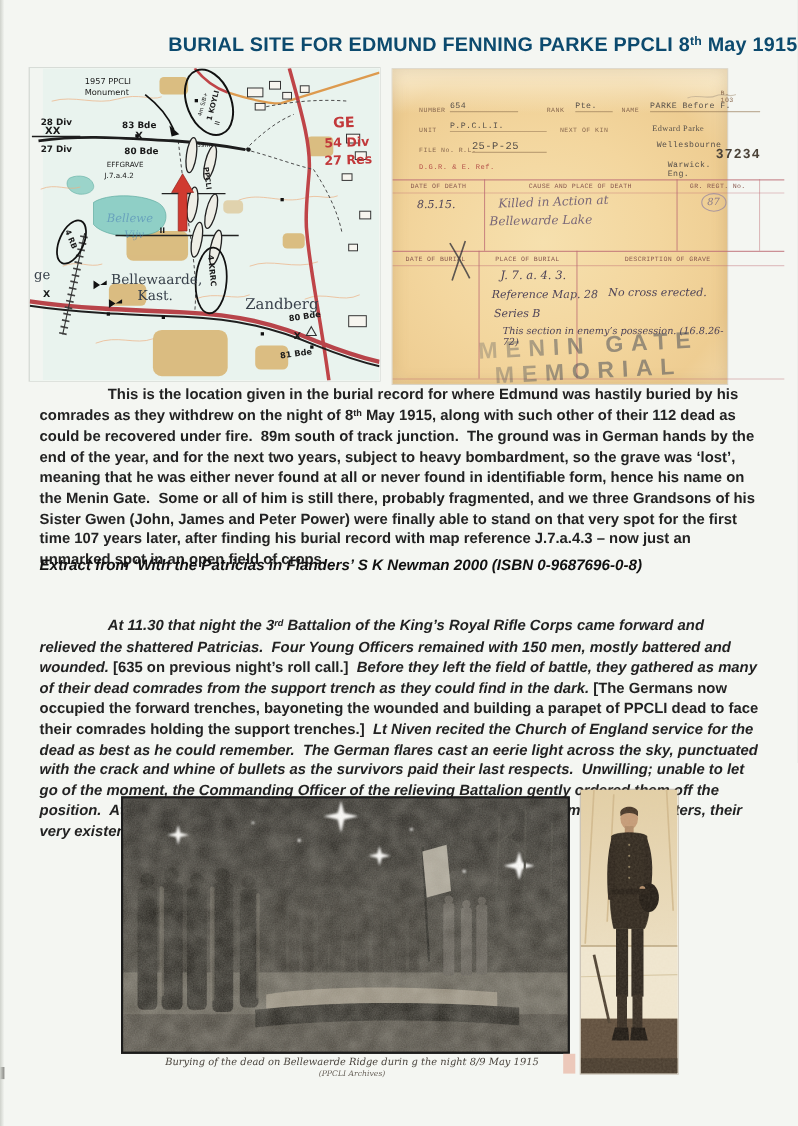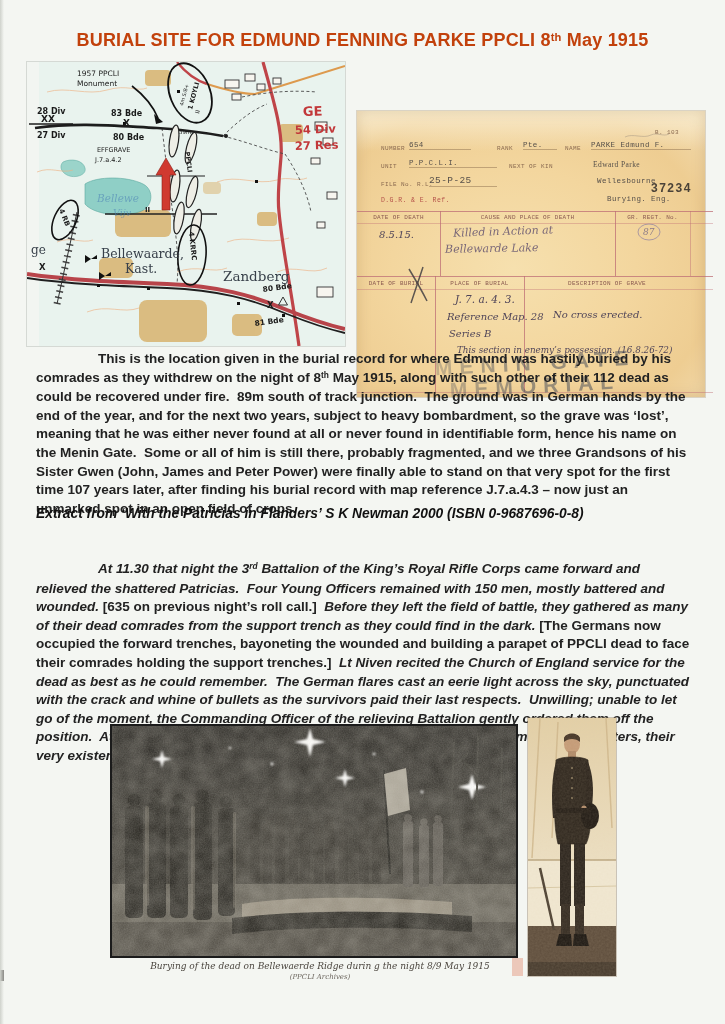--- a/index.html
+++ b/index.html
@@ -1,40 +1,40 @@
 <!DOCTYPE html>
 <html><head>
 <meta charset="utf-8">
 <style>
   html,body{margin:0;padding:0;background:#e8e8e4;}
   #page{position:relative;width:725px;height:1024px;background:#f4f6f2;overflow:hidden;
         font-family:"Liberation Sans",sans-serif;color:#1b1b1b;}
   #page::before{content:"";position:absolute;left:0;top:0;width:4px;height:100%;
         background:linear-gradient(90deg,#cfd2cc,rgba(244,246,242,0));z-index:5;}
-  .title{position:absolute;left:0;top:30px;width:725px;text-align:center;
-         font-size:18px;font-weight:bold;letter-spacing:.2px;color:#c2410c;}
+  .title{position:absolute;left:0;top:30px;width:725px;text-align:right;
+         font-size:18px;font-weight:bold;letter-spacing:.2px;color:#0c4a6e;}
   .sup{font-size:62%;position:relative;top:-.45em;}
   
   .para{position:absolute;left:36px;width:657px;font-size:13.5px;line-height:18.6px;
         white-space:pre-wrap;text-align:left;color:#222;font-weight:bold;}
   #para1{top:350px;text-indent:62px;}
   #extract-heading{position:absolute;left:36px;top:506px;width:657px;
         font-size:13.8px;font-weight:bold;color:#111;font-style:italic;}
   #quote{top:560px;text-indent:62px;font-style:italic;}
   #quote .upright{font-style:normal;}
   
   #map{position:absolute;left:27px;top:62px;width:318px;height:284px;
        box-shadow:0 0 0 1px rgba(120,130,125,.25);}
   
-  #card{position:absolute;left:357px;top:63px;width:348px;height:286px;
+  #card{position:absolute;left:357px;top:63px;width:304px;height:286px;
         background:
           linear-gradient(180deg,rgba(250,238,210,.9) 0%,rgba(250,238,210,0) 14%),
           radial-gradient(ellipse at 45% 55%,#f6e0ae 0%,#f3d69e 45%,#eecd92 75%,#f2dcb2 100%);
         box-shadow:inset 0 0 14px rgba(150,110,60,.25),0 0 0 1px rgba(160,130,90,.3);
-        font-family:"Liberation Mono",monospace;margin-top:48px;}
+        font-family:"Liberation Mono",monospace;}
   #card .abs{position:absolute;}
   #card .flabel{font-size:6px;letter-spacing:.4px;color:#8a6a50;}
   #card .fval{font-size:7.5px;color:#57504a;letter-spacing:.4px;}
   #card .uline{border-bottom:1px solid rgba(150,120,85,.55);display:inline-block;}
   #card .red{color:#b5524a;}
   #card .hline{position:absolute;height:0;border-top:1px solid rgba(190,110,118,.75);}
   #card .vline{position:absolute;width:0;border-left:1px solid rgba(190,110,118,.75);}
   #card .thead{font-size:6px;color:#8a5a50;letter-spacing:.3px;text-align:center;position:absolute;}
   .hand{font-family:"DejaVu Serif",serif;font-style:italic;color:#4f4458;}
   #card .stamp{position:absolute;left:18px;width:320px;text-align:center;
@@ -216,32 +216,32 @@
   </div>
 
   <div id="card">
     <span class="abs flabel" style="left:298px;top:18px;">B. 103</span>
 
     <span class="abs flabel" style="left:24px;top:34px;">NUMBER</span>
     <span class="abs fval uline" style="left:52px;top:30px;min-width:62px;">654</span>
     <span class="abs flabel" style="left:140px;top:34px;">RANK</span>
     <span class="abs fval uline" style="left:166px;top:30px;min-width:34px;">Pte.</span>
     <span class="abs flabel" style="left:208px;top:34px;">NAME</span>
-    <span class="abs fval uline" style="left:234px;top:30px;min-width:100px;">PARKE Edmund F.</span>
+    <span class="abs fval uline" style="left:234px;top:30px;min-width:100px;">PARKE Before F.</span>
 
     <span class="abs flabel" style="left:24px;top:52px;">UNIT</span>
     <span class="abs fval uline" style="left:52px;top:48px;min-width:88px;">P.P.C.L.I.</span>
     <span class="abs flabel" style="left:152px;top:52px;">NEXT OF KIN</span>
     <span class="abs fval" style="left:236px;top:49px;font-family:Liberation Serif, serif;">Edward Parke</span>
 
     <span class="abs flabel" style="left:24px;top:70px;">FILE No. R.L.</span>
     <span class="abs fval uline" style="left:72px;top:64px;min-width:68px;font-size:9.5px;">25-P-25</span>
     <span class="abs fval" style="left:240px;top:66px;">Wellesbourne</span>
     <span class="abs fval red" style="left:24px;top:86px;font-size:6.5px;">D.G.R. &amp; E. Ref.</span>
-    <span class="abs fval" style="left:250px;top:84px;">Burying. Eng.</span>
+    <span class="abs fval" style="left:250px;top:84px;">Warwick. Eng.</span>
     <span class="abs" id="regstamp" style="left:294px;top:70px;">37234</span>
 
     <div class="hline" style="left:0;top:100px;width:356px;"></div>
     <div class="hline" style="left:0;top:112px;width:356px;opacity:.5;"></div>
     <div class="hline" style="left:0;top:165px;width:356px;"></div>
     <div class="hline" style="left:0;top:178px;width:356px;opacity:.5;"></div>
     <div class="hline" style="left:0;top:281px;width:356px;opacity:.6;"></div>
     <div class="vline" style="left:83px;top:100px;height:65px;"></div>
     <div class="vline" style="left:258px;top:100px;height:65px;"></div>
     <div class="vline" style="left:333px;top:100px;height:65px;opacity:.6;"></div>

